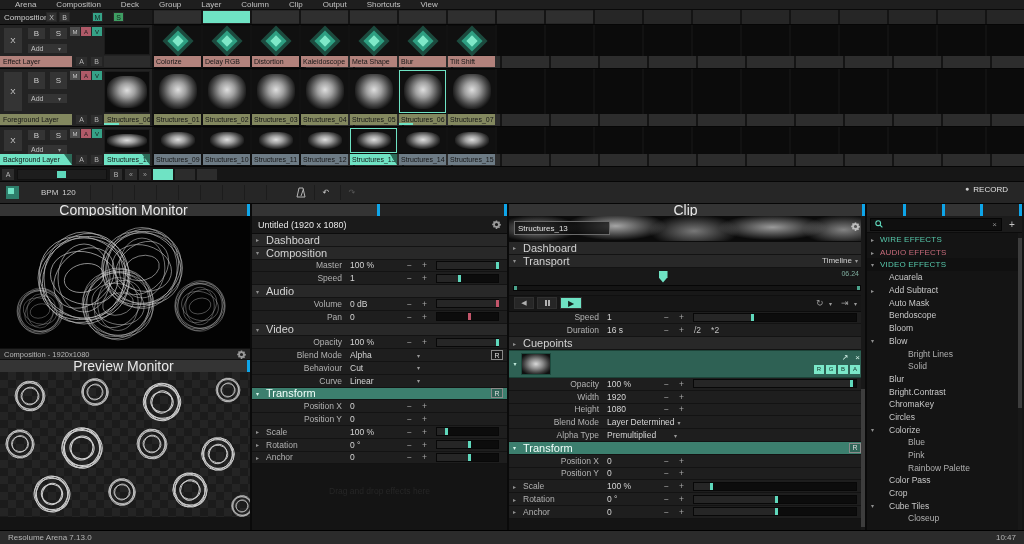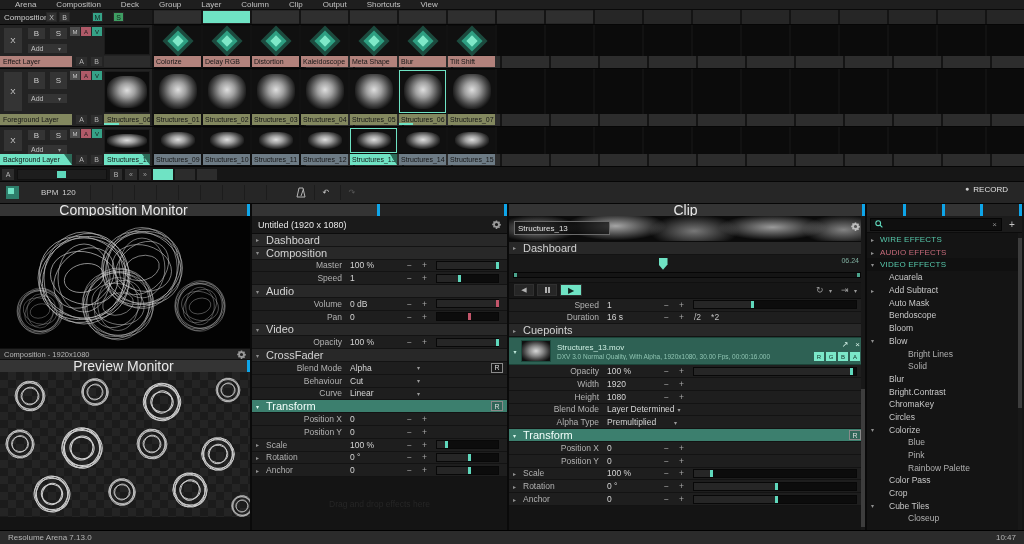--- a/index.html
+++ b/index.html
@@ -663,25 +663,20 @@
             <span class="arr"></span>
             <span class="plbl">Opacity</span>
             <span class="pval">100 %</span>
             <span class="pm">−</span>
             <span class="pm">+</span>
             <span class="sld">
               <span class="fill" style="width:97%"></span>
               <span class="mk" style="left:96%;background:#5fd8bc"></span>
             </span>
           </div>
-          <div class="prow sec">
-            <span class="arr">▾</span>
-            <span class="slbl">CrossFader</span>
-            <span class="spacer"></span>
-          </div>
           <div class="prow">
             <span class="arr"></span>
             <span class="plbl">Blend Mode</span>
             <span class="pval auto">Alpha</span>
             <span class="car">▾</span>
             <span class="spacer"></span>
             <span class="rbtn">R</span>
           </div>
           <div class="prow">
             <span class="arr"></span>
@@ -766,20 +761,26 @@
             <svg width="9" height="9" viewBox="0 0 10 10">
               <path d="M5 3.2A1.8 1.8 0 1 0 5 6.8 1.8 1.8 0 0 0 5 3.2M4.2.5h1.6l.2 1.1.9.4.9-.6 1.1 1.1-.6.9.4.9 1.1.2v1.6l-1.1.2-.4.9.6.9-1.1 1.1-.9-.6-.9.4-.2 1.1H4.2L4 8.4l-.9-.4-.9.6-1.1-1.1.6-.9-.4-.9L.2 5.8V4.2l1.1-.2.4-.9-.6-.9L2.2 1.1l.9.6.9-.4z" fill="#bdbdbd"></path>
             </svg>
           </span>
       </div>
       <div>
           <div class="prow sec">
             <span class="arr">▸</span>
             <span class="slbl">Dashboard</span>
             <span class="spacer"></span>
+          </div>
+          <div class="prow sec">
+            <span class="arr">▾</span>
+            <span class="slbl">Transport</span>
+            <span class="spacer"></span>
+            <span class="sright">Timeline<span class="car">▾</span></span>
           </div>
         </div>
       <div class="timeline">
         <span class="tcode">06.24</span>
         <span class="pin"></span>
         <span class="ttrack">
             <span class="tick l"></span>
             <span class="tick r"></span>
           </span>
       </div>
@@ -819,24 +820,20 @@
           </div>
           <div class="prow sec">
             <span class="arr">▸</span>
             <span class="slbl">Cuepoints</span>
             <span class="spacer"></span>
           </div>
         </div>
       <div class="fileinfo">
         <span class="farr">▾</span>
         <span class="fthumb"></span>
-        <span class="ftext">
-          <div class="fname">Structures_13.mov</div>
-          <div class="fmeta">DXV 3.0 Normal Quality, With Alpha, 1920x1080, 30.00 Fps, 00:00:16.000</div>
-        </span>
         <span class="fops">
           <span>↗</span>
           <span>×</span>
         </span>
         <span class="rgba">
 
         <span>R</span>
             <span>G</span>
             <span>B</span>
             <span>A</span>

